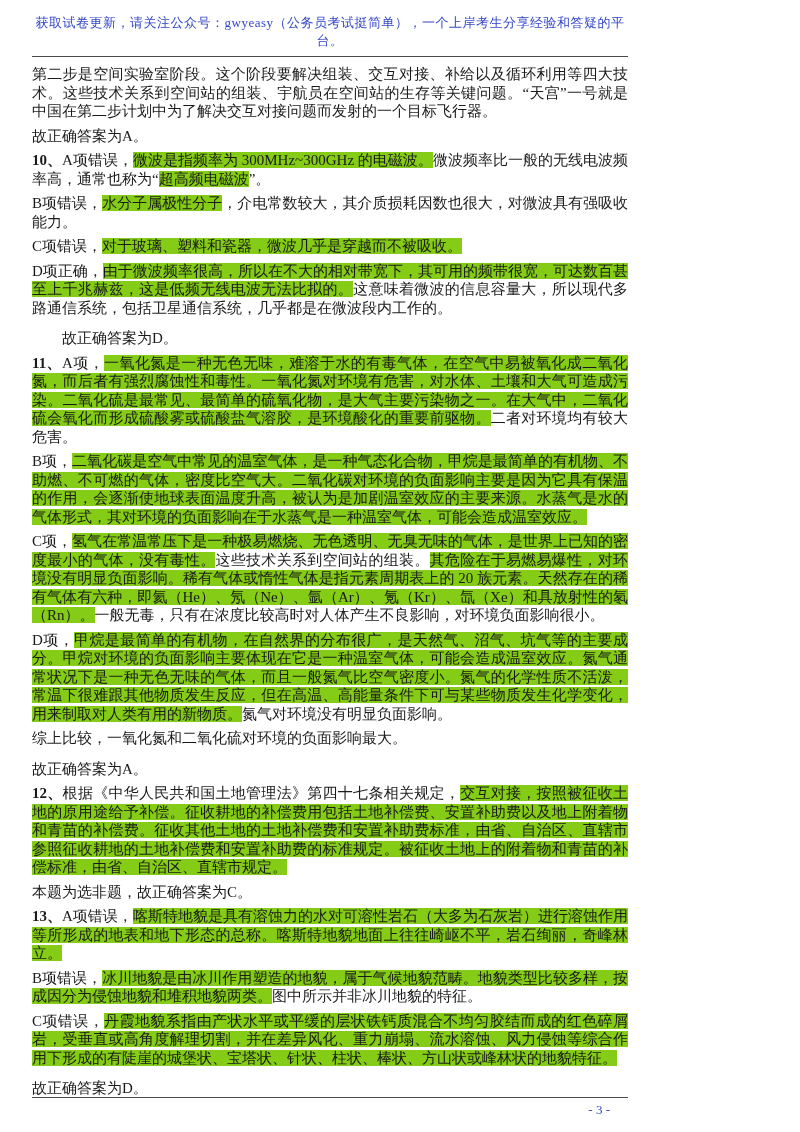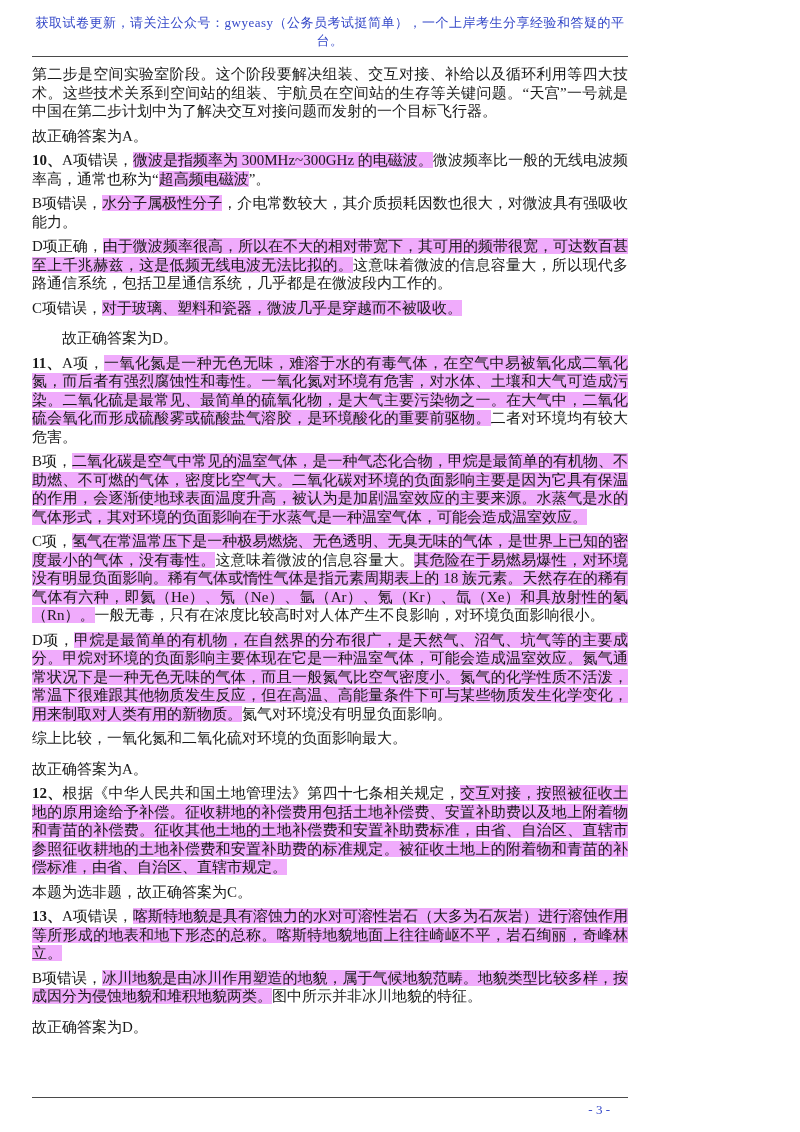--- a/index.html
+++ b/index.html
@@ -29,21 +29,21 @@
     margin-bottom: 8px;
   }
   .doc-body {
     font-size: 15px;
     line-height: 18.5px;
     text-align: justify;
   }
   .para { margin: 0 0 6px 0; }
   .para.indent { text-indent: 2em; }
   .para.mt { margin-top: 12px; }
-  .para span.hl { background: #f0abfc; }
+  .para span.hl { background: #84cc16; }
   .para span.b { font-weight: bold; }
   .footer {
     position: absolute;
     left: 32px; right: 32px;
     bottom: 14px;
   }
   .rule-bottom {
     border-top: 1.5px solid #4a4a4a;
     margin-bottom: 4px;
   }
@@ -61,33 +61,34 @@
 
   <div class="hdr">获取试卷更新，请关注公众号：gwyeasy（公务员考试挺简单），一个上岸考生分享经验和答疑的平台。</div>
 
   <div class="rule-top"></div>
 
   <div class="doc-body">
       <p class="para"><span>第二步是空间实验室阶段。这个阶段要解决组装、交互对接、补给以及循环利用等四大技术。这些技术关系到空间站的组装、宇航员在空间站的生存等关键问题。“天宫”一号就是中国在第二步计划中为了解决交互对接问题而发射的一个目标飞行器。</span></p>
       <p class="para"><span>故正确答案为A。</span></p>
       <p class="para"><span class="b">10、</span><span>A项错误，</span><span class="hl">微波是指频率为 300MHz~300GHz 的电磁波。</span><span>微波频率比一般的无线电波频率高，通常也称为“</span><span class="hl">超高频电磁波</span><span>”。</span></p>
       <p class="para"><span>B项错误，</span><span class="hl">水分子属极性分子</span><span>，介电常数较大，其介质损耗因数也很大，对微波具有强吸收能力。</span></p>
+      <p class="para"><span>C项错误，</span><span class="hl">对于玻璃、塑料和瓷器，微波几乎是穿越而不被吸收。</span></p>
       <p class="para"><span>D项正确，</span><span class="hl">由于微波频率很高，所以在不大的相对带宽下，其可用的频带很宽，可达数百甚至上千兆赫兹，这是低频无线电波无法比拟的。</span><span>这意味着微波的信息容量大，所以现代多路通信系统，包括卫星通信系统，几乎都是在微波段内工作的。</span></p>
-      <p class="para"><span>C项错误，</span><span class="hl">对于玻璃、塑料和瓷器，微波几乎是穿越而不被吸收。</span></p>
       <p class="para indent mt"><span>故正确答案为D。</span></p>
       <p class="para"><span class="b">11、</span><span>A项，</span><span class="hl">一氧化氮是一种无色无味，难溶于水的有毒气体，在空气中易被氧化成二氧化氮，而后者有强烈腐蚀性和毒性。一氧化氮对环境有危害，对水体、土壤和大气可造成污染。二氧化硫是最常见、最简单的硫氧化物，是大气主要污染物之一。在大气中，二氧化硫会氧化而形成硫酸雾或硫酸盐气溶胶，是环境酸化的重要前驱物。</span><span>二者对环境均有较大危害。</span></p>
       <p class="para"><span>B项，</span><span class="hl">二氧化碳是空气中常见的温室气体，是一种气态化合物，甲烷是最简单的有机物、不助燃、不可燃的气体，密度比空气大。二氧化碳对环境的负面影响主要是因为它具有保温的作用，会逐渐使地球表面温度升高，被认为是加剧温室效应的主要来源。水蒸气是水的气体形式，其对环境的负面影响在于水蒸气是一种温室气体，可能会造成温室效应。</span></p>
-      <p class="para"><span>C项，</span><span class="hl">氢气在常温常压下是一种极易燃烧、无色透明、无臭无味的气体，是世界上已知的密度最小的气体，没有毒性。</span><span>这意味着微波的信息容量大。</span><span class="hl">其危险在于易燃易爆性，对环境没有明显负面影响。稀有气体或惰性气体是指元素周期表上的 18 族元素。天然存在的稀有气体有六种，即氦（He）、氖（Ne）、氩（Ar）、氪（Kr）、氙（Xe）和具放射性的氡（Rn）。</span><span>一般无毒，只有在浓度比较高时对人体产生不良影响，对环境负面影响很小。</span></p>
+      <p class="para"><span>C项，</span><span class="hl">氢气在常温常压下是一种极易燃烧、无色透明、无臭无味的气体，是世界上已知的密度最小的气体，没有毒性。</span><span>这些技术关系到空间站的组装。</span><span class="hl">其危险在于易燃易爆性，对环境没有明显负面影响。稀有气体或惰性气体是指元素周期表上的 20 族元素。天然存在的稀有气体有六种，即氦（He）、氖（Ne）、氩（Ar）、氪（Kr）、氙（Xe）和具放射性的氡（Rn）。</span><span>一般无毒，只有在浓度比较高时对人体产生不良影响，对环境负面影响很小。</span></p>
       <p class="para"><span>D项，</span><span class="hl">甲烷是最简单的有机物，在自然界的分布很广，是天然气、沼气、坑气等的主要成分。甲烷对环境的负面影响主要体现在它是一种温室气体，可能会造成温室效应。氮气通常状况下是一种无色无味的气体，而且一般氮气比空气密度小。氮气的化学性质不活泼，常温下很难跟其他物质发生反应，但在高温、高能量条件下可与某些物质发生化学变化，用来制取对人类有用的新物质。</span><span>氮气对环境没有明显负面影响。</span></p>
       <p class="para"><span>综上比较，一氧化氮和二氧化硫对环境的负面影响最大。</span></p>
       <p class="para mt"><span>故正确答案为A。</span></p>
       <p class="para"><span class="b">12、</span><span>根据《中华人民共和国土地管理法》第四十七条相关规定，</span><span class="hl">交互对接，按照被征收土地的原用途给予补偿。征收耕地的补偿费用包括土地补偿费、安置补助费以及地上附着物和青苗的补偿费。征收其他土地的土地补偿费和安置补助费标准，由省、自治区、直辖市参照征收耕地的土地补偿费和安置补助费的标准规定。被征收土地上的附着物和青苗的补偿标准，由省、自治区、直辖市规定。</span></p>
       <p class="para"><span>本题为选非题，故正确答案为C。</span></p>
       <p class="para"><span class="b">13、</span><span>A项错误，</span><span class="hl">喀斯特地貌是具有溶蚀力的水对可溶性岩石（大多为石灰岩）进行溶蚀作用等所形成的地表和地下形态的总称。喀斯特地貌地面上往往崎岖不平，岩石绚丽，奇峰林立。</span></p>
       <p class="para"><span>B项错误，</span><span class="hl">冰川地貌是由冰川作用塑造的地貌，属于气候地貌范畴。地貌类型比较多样，按成因分为侵蚀地貌和堆积地貌两类。</span><span>图中所示并非冰川地貌的特征。</span></p>
+      <p class="para"><span>C项错误，</span><span class="hl">丹霞地貌系指由产状水平或平缓的层状铁钙质混合不均匀胶结而成的红色碎屑岩，受垂直或高角度解理切割，并在差异风化、重力崩塌、流水溶蚀、风力侵蚀等综合作用下形成的有陡崖的城堡状、宝塔状、针状、柱状、棒状、方山状或峰林状的地貌特征。</span></p>
       <p class="para mt"><span>故正确答案为D。</span></p>
     </div>
 
   <div class="footer">
     <div class="rule-bottom"></div>
     <div class="pageno">- 3 -</div>
   </div>
 
 </div>
 

